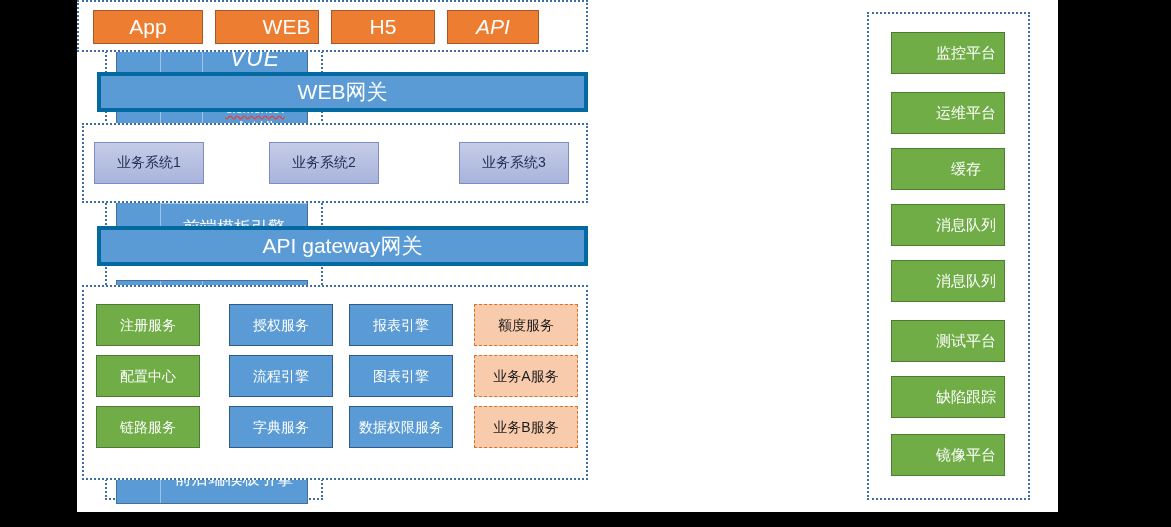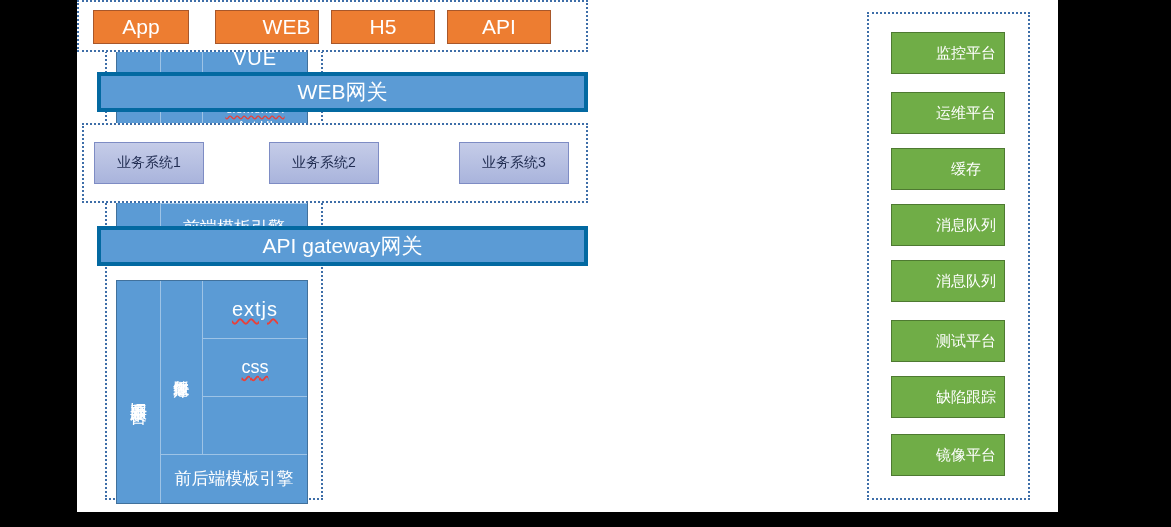--- a/index.html
+++ b/index.html
@@ -93,21 +93,21 @@
     display: flex;
     flex-direction: column;
     align-items: center;
     justify-content: center;
     color: #ffffff;
     border-bottom: 1px solid #9DC3E6;
     box-sizing: border-box;
     text-align: center;
   }
   .tech-cell:last-child { border-bottom: none; }
-  .tech-big   { font-size: 20px; letter-spacing: 1px; }
+  .tech-big   { font-size: 23px; letter-spacing: 1px; font-style: italic; }
   .tech-mid   { font-size: 13px; line-height: 1.45; }
   .tech-sub   { font-size: 13px; }
   .tech-sass  { font-size: 18px; }
   .squiggle {
     text-decoration: underline wavy #E8413A;
     text-underline-offset: 2px;
   }
   .block-lower {
     height: 48px;
     display: flex;
@@ -260,36 +260,54 @@
           </div>
         </div>
         <div class="block-lower">前后端模板引擎</div>
       </div>
     </div>
   </div>
 
   <div id="center-col">
 
     <div class="inner-dashed" id="channel-box">
-      <div class="channel-tab" style="left:14px;width:96px;">App</div>
+      <div class="channel-tab" style="left:14px;width:110px;">App</div>
       <div class="channel-tab" style="left:136px;width:104px;padding-left:39px;">WEB</div>
       <div class="channel-tab" style="left:252px;width:104px;">H5</div>
-      <div class="channel-tab" style="left:368px;width:104px;">API</div>
+      <div class="channel-tab" style="left:368px;width:92px;font-style:italic;">API</div>
     </div>
 
     <div class="gateway-bar" id="web-gateway">WEB网关</div>
 
     <div class="inner-dashed" id="biz-box">
       <div class="biz-sys" style="left:10px;">业务系统1</div>
       <div class="biz-sys" style="left:185px;">业务系统2</div>
       <div class="biz-sys" style="left:375px;">业务系统3</div>
     </div>
 
     <div class="gateway-bar" id="api-gateway">API gateway网关</div>
 
+    <div class="inner-dashed" id="service-box">
+
+      <div class="svc svc-green" style="left:12px;top:17px;">注册服务</div>
+      <div class="svc svc-green" style="left:12px;top:68px;">配置中心</div>
+      <div class="svc svc-green" style="left:12px;top:119px;">链路服务</div>
+
+      <div class="svc svc-blue" style="left:145px;top:17px;">授权服务</div>
+      <div class="svc svc-blue" style="left:145px;top:68px;">流程引擎</div>
+      <div class="svc svc-blue" style="left:145px;top:119px;">字典服务</div>
+
+      <div class="svc svc-blue" style="left:265px;top:17px;">报表引擎</div>
+      <div class="svc svc-blue" style="left:265px;top:68px;">图表引擎</div>
+      <div class="svc svc-blue" style="left:265px;top:119px;">数据权限服务</div>
+
+      <div class="svc svc-orange" style="left:390px;top:17px;">额度服务</div>
+      <div class="svc svc-orange" style="left:390px;top:68px;">业务A服务</div>
+      <div class="svc svc-orange" style="left:390px;top:119px;">业务B服务</div>
+    </div>
   </div>
 
   <div class="dashed-group" id="right-col">
     <div class="plat-box" style="top:18px;">监控平台</div>
     <div class="plat-box" style="top:78px;">运维平台</div>
     <div class="plat-box" style="top:134px;">缓存</div>
     <div class="plat-box" style="top:190px;">消息队列</div>
     <div class="plat-box" style="top:246px;">消息队列</div>
     <div class="plat-box" style="top:306px;">测试平台</div>
     <div class="plat-box" style="top:362px;">缺陷跟踪</div>

